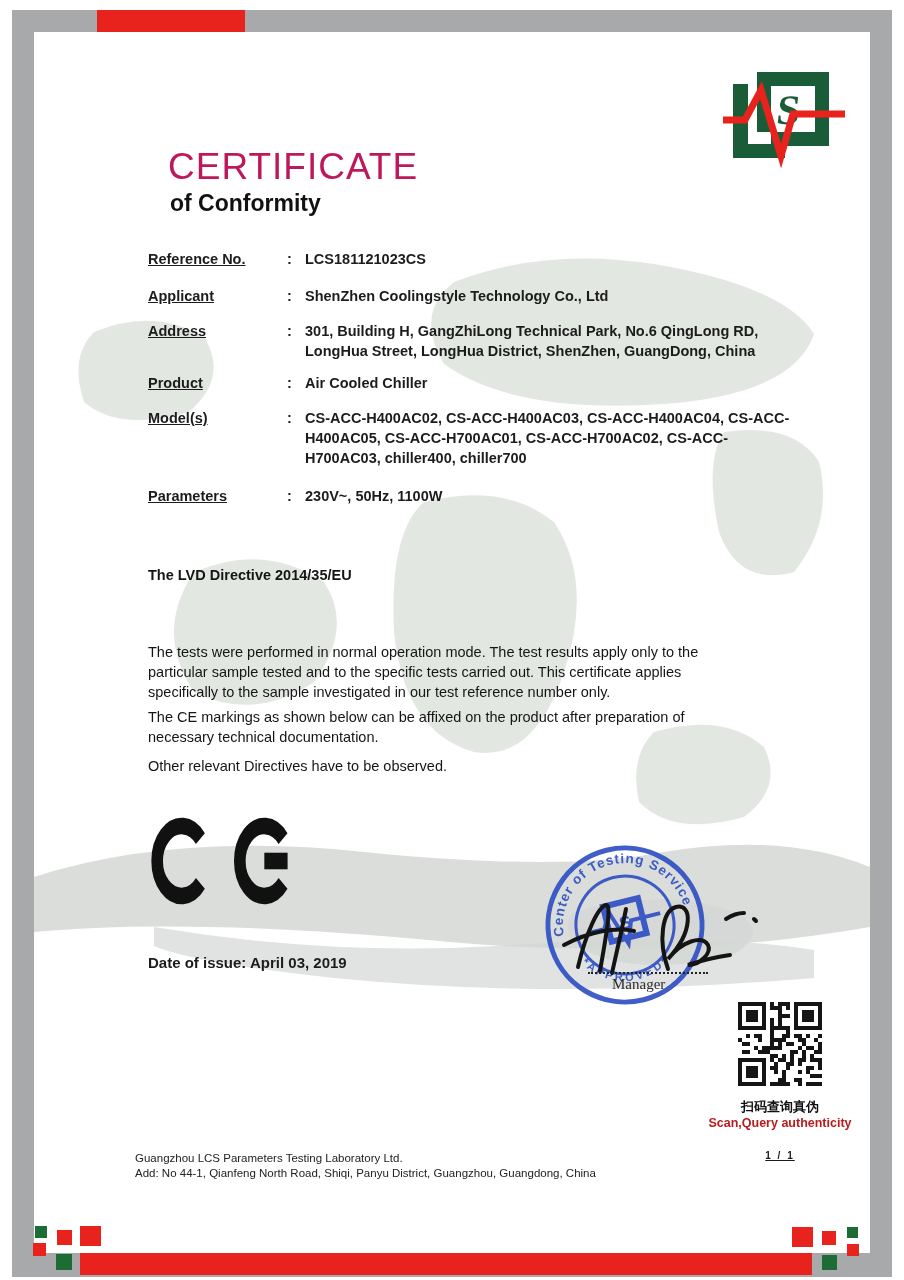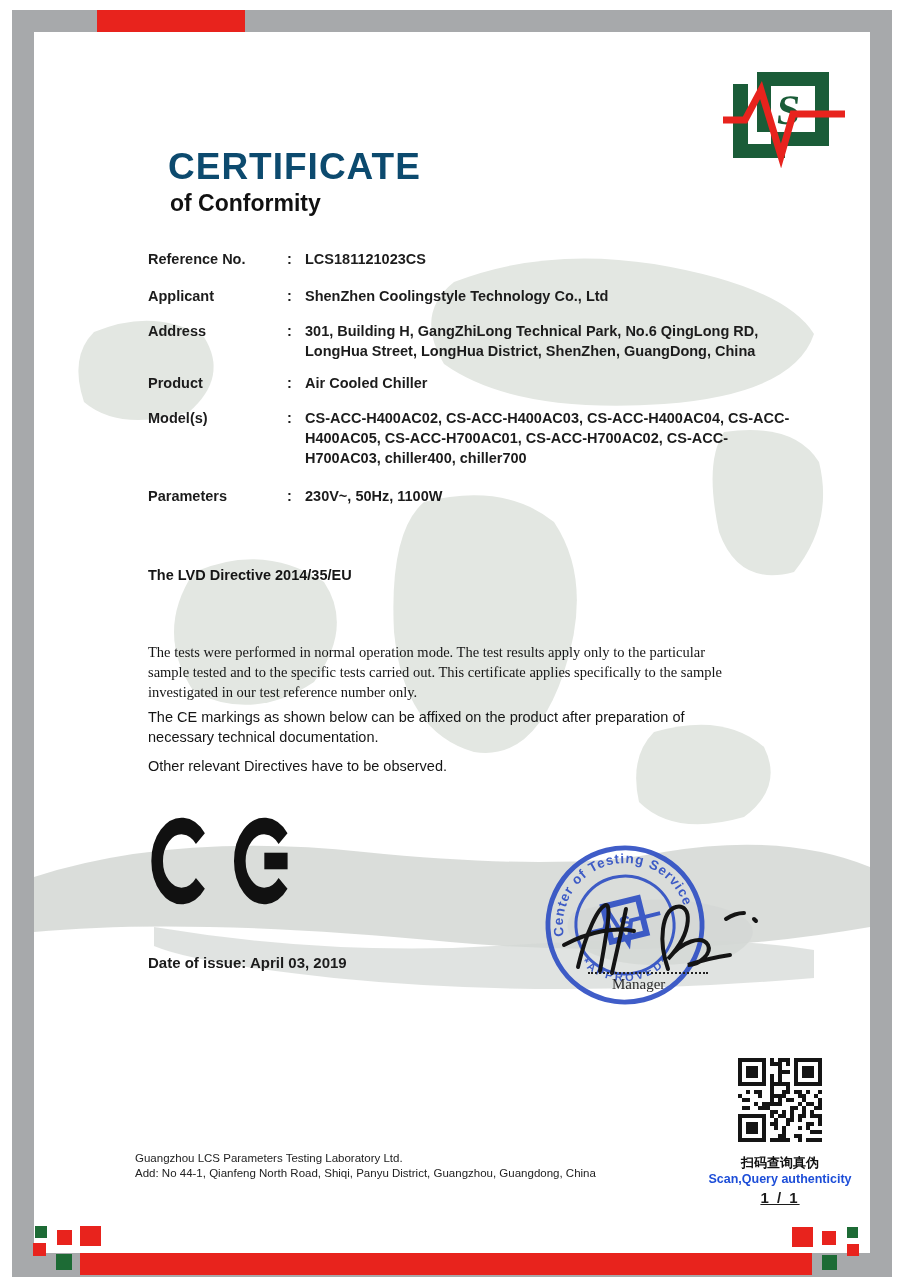--- a/index.html
+++ b/index.html
@@ -18,43 +18,43 @@
   .red-seg-top    { position:absolute; left:97px; top:10px;   width:148px; height:22px; background:#e8231d; }
   .red-seg-bottom { position:absolute; left:80px; top:1253px; width:732px; height:22px; background:#e8231d; }
   .sq { position:absolute; }
   .sq.red { background:#e8231d; }
   .sq.green { background:#1d6b35; }
   
   .watermark { position:absolute; left:34px; top:32px; width:836px; height:1221px; pointer-events:none; }
   
   .logo { position:absolute; left:723px; top:68px; width:122px; height:100px; }
   
-  .title { position:absolute; left:168px; top:146px; font-size:37px; font-weight:bold; letter-spacing:1px; color:#0c4a6e; }
+  .title { position:absolute; left:168px; top:146px; font-size:37px; font-weight:normal; letter-spacing:1px; color:#be185d; }
   .subtitle { position:absolute; left:170px; top:190px; font-size:23px; font-weight:bold; color:#111; }
   .field { position:absolute; left:148px; width:640px; font-size:14.5px; font-weight:bold; line-height:20px; }
-  .field .flabel { position:absolute; left:0; width:132px; }
+  .field .flabel { position:absolute; left:0; width:132px;text-decoration:underline; }
   .field .fcolon { position:absolute; left:139px; }
   .field .fvalue { position:absolute; left:157px; width:488px; white-space:pre-line; }
   .para { position:absolute; left:148px; width:588px; font-size:14.5px; line-height:20px; color:#151515; }
   .para.bold { font-weight:bold; }
   .para.prelines { white-space:pre-line; }
   .ce-mark { position:absolute; left:148px; top:813px; }
   .date-issue { position:absolute; left:148px; top:954px; font-size:15px; font-weight:bold; }
   
   .stamp-wrap { position:absolute; left:540px; top:840px; width:250px; height:170px; }
   .stamp-svg { position:absolute; left:0; top:0; }
   .signature-svg { position:absolute; left:10px; top:45px; }
   .sign-dots { position:absolute; left:48px; top:132px; width:120px; border-bottom:2px dotted #222; }
   .manager { position:absolute; left:72px; top:136px; font-size:15px; color:#2b2b2b;font-family:Liberation Serif, serif; }
   
-  .qr-block { position:absolute; left:700px; top:1058px; width:160px; text-align:center; }
+  .qr-block { position:absolute; left:700px; top:1002px; width:160px; text-align:center; }
   .qr-svg { width:84px; height:84px; display:block; margin:0 auto; }
   .qr-cn { margin-top:12px; font-size:13px; font-weight:bold; color:#111; }
-  .qr-en { font-size:12.5px; font-weight:bold; color:#1d4ed8; }
-  .page-num { margin-top:3px; font-size:15px; font-weight:bold; letter-spacing:2px;text-decoration:underline; }
+  .qr-en { font-size:12.5px; font-weight:bold; color:#b91c1c; }
+  .page-num { margin-top:20px; font-size:10px; font-weight:bold; letter-spacing:2px;text-decoration:underline; }
   
   .footer { position:absolute; left:135px; top:1151px; width:560px; font-size:11.5px; line-height:14.5px; color:#222; }
 </style>
 </head>
 <body>
 
 <div class="page">
 
   <svg class="watermark" viewBox="0 0 836 1221">
     <g fill="#e3e7e2">
@@ -130,21 +130,21 @@
     <span class="fcolon">:</span>
     <span class="fvalue">CS-ACC-H400AC02, CS-ACC-H400AC03, CS-ACC-H400AC04, CS-ACC-H400AC05, CS-ACC-H700AC01, CS-ACC-H700AC02, CS-ACC-H700AC03, chiller400, chiller700</span>
   </div>
   <div class="field" style="top:486px;">
     <span class="flabel">Parameters</span>
     <span class="fcolon">:</span>
     <span class="fvalue">230V~, 50Hz, 1100W</span>
   </div>
 
   <div class="para bold" style="top:565px;">The LVD Directive 2014/35/EU</div>
-  <div class="para" style="top:642px;font-family:Liberation Serif, serif;">The tests were performed in normal operation mode. The test results apply only to the particular sample tested and to the specific tests carried out. This certificate applies specifically to the sample investigated in our test reference number only.</div>
+  <div class="para" style="top:642px;">The tests were performed in normal operation mode. The test results apply only to the particular sample tested and to the specific tests carried out. This certificate applies specifically to the sample investigated in our test reference number only.</div>
   <div class="para" style="top:707px;">The CE markings as shown below can be affixed on the product after preparation of necessary technical documentation.</div>
   <div class="para" style="top:756px;">Other relevant Directives have to be observed.</div>
 
   <svg class="ce-mark" width="150" height="96" viewBox="0 0 245 110" preserveAspectRatio="none">
     <g fill="none" stroke="#111" stroke-width="19">
       <path d="M 85.6 29.3 A 40 40 0 1 0 85.6 80.7"></path>
       <path d="M 220.6 29.3 A 40 40 0 1 0 220.6 80.7"></path>
     </g>
     <rect x="190" y="45.5" width="38" height="19" fill="#111"></rect>
   </svg>

